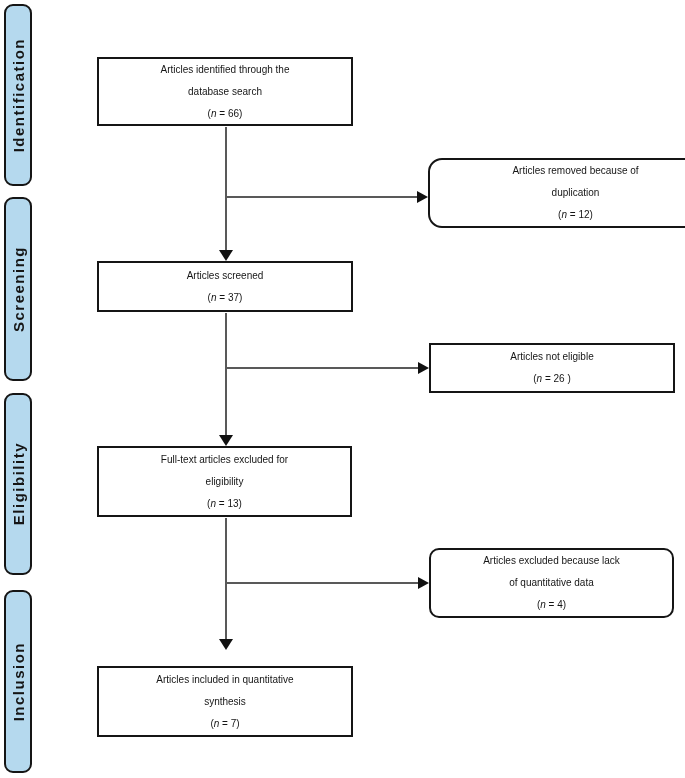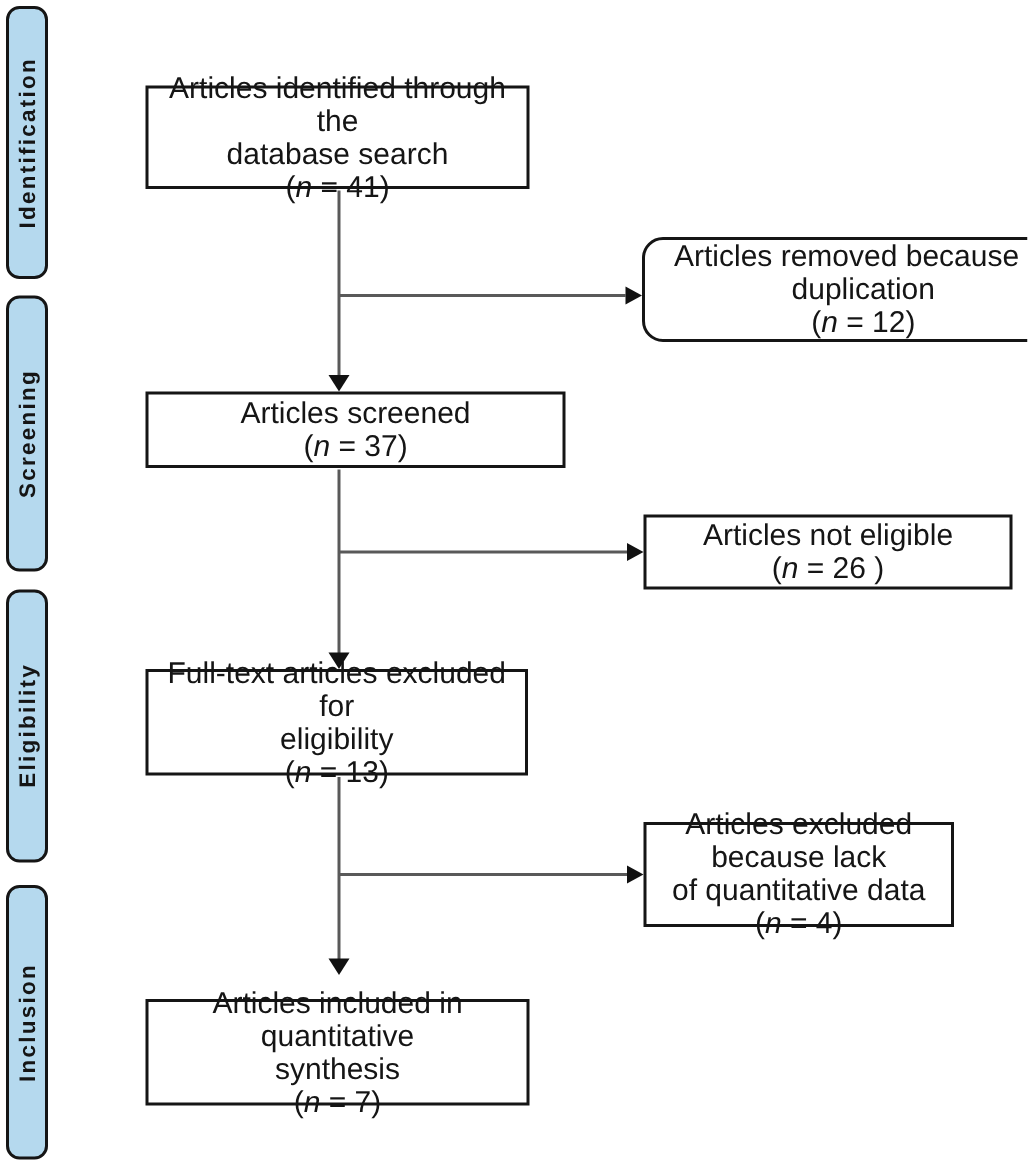--- a/index.html
+++ b/index.html
@@ -46,21 +46,21 @@
   .fbox {
     position: absolute;
     background: var(--box-fill);
     border: 2px solid var(--box-border);
     box-sizing: border-box;
     display: flex;
     flex-direction: column;
     align-items: center;
     justify-content: center;
     text-align: center;
-    font-size: 20px;
+    font-size: 10px;
     line-height: 22px;
     padding: 1px 6px;
   }
   .fbox .lines { white-space: pre-line; }
   .arrows {
     position: absolute;
     left: 0; top: 0;
     pointer-events: none;
   }
   .arrow-line { stroke: var(--line); stroke-width: 2; fill: none; }
@@ -80,46 +80,46 @@
   <div class="stage" style="top:393px; height:182px;">
     <span class="stage-label">Eligibility</span>
   </div>
   <div class="stage" style="top:590px; height:183px;">
     <span class="stage-label">Inclusion</span>
   </div>
 
   <div class="fbox" style="left:97px; top:57px; width:256px; height:69px;">
     <div class="lines">Articles identified through the
 database search</div>
-    <div class="nline"><span>(</span><i>n</i><span> = 41)</span></div>
+    <div class="nline"><span>(</span><i>n</i><span> = 66)</span></div>
   </div>
 
   <div class="fbox" style="left:428px; top:158px; width:295px; height:70px;border-radius:14px;">
     <div class="lines">Articles removed because of
 duplication</div>
     <div class="nline"><span>(</span><i>n</i><span> = 12)</span></div>
   </div>
 
-  <div class="fbox" style="left:97px; top:261px; width:280px; height:51px;text-align:right;">
+  <div class="fbox" style="left:97px; top:261px; width:256px; height:51px;text-align:right;">
     <div class="lines">Articles screened</div>
     <div class="nline"><span>(</span><i>n</i><span> = 37)</span></div>
   </div>
 
   <div class="fbox" style="left:429px; top:343px; width:246px; height:50px;">
     <div class="lines">Articles not eligible</div>
     <div class="nline"><span>(</span><i>n</i><span> = 26 )</span></div>
   </div>
 
   <div class="fbox" style="left:97px; top:446px; width:255px; height:71px;">
     <div class="lines">Full-text articles excluded for
 eligibility</div>
     <div class="nline"><span>(</span><i>n</i><span> = 13)</span></div>
   </div>
 
-  <div class="fbox" style="left:429px; top:548px; width:207px; height:70px;">
+  <div class="fbox" style="left:429px; top:548px; width:245px; height:70px;border-radius:10px;">
     <div class="lines">Articles excluded because lack
 of quantitative data</div>
     <div class="nline"><span>(</span><i>n</i><span> = 4)</span></div>
   </div>
 
   <div class="fbox" style="left:97px; top:650px; width:256px; height:71px;margin-top:16px;">
     <div class="lines">Articles included in quantitative
 synthesis</div>
     <div class="nline"><span>(</span><i>n</i><span> = 7)</span></div>
   </div>

